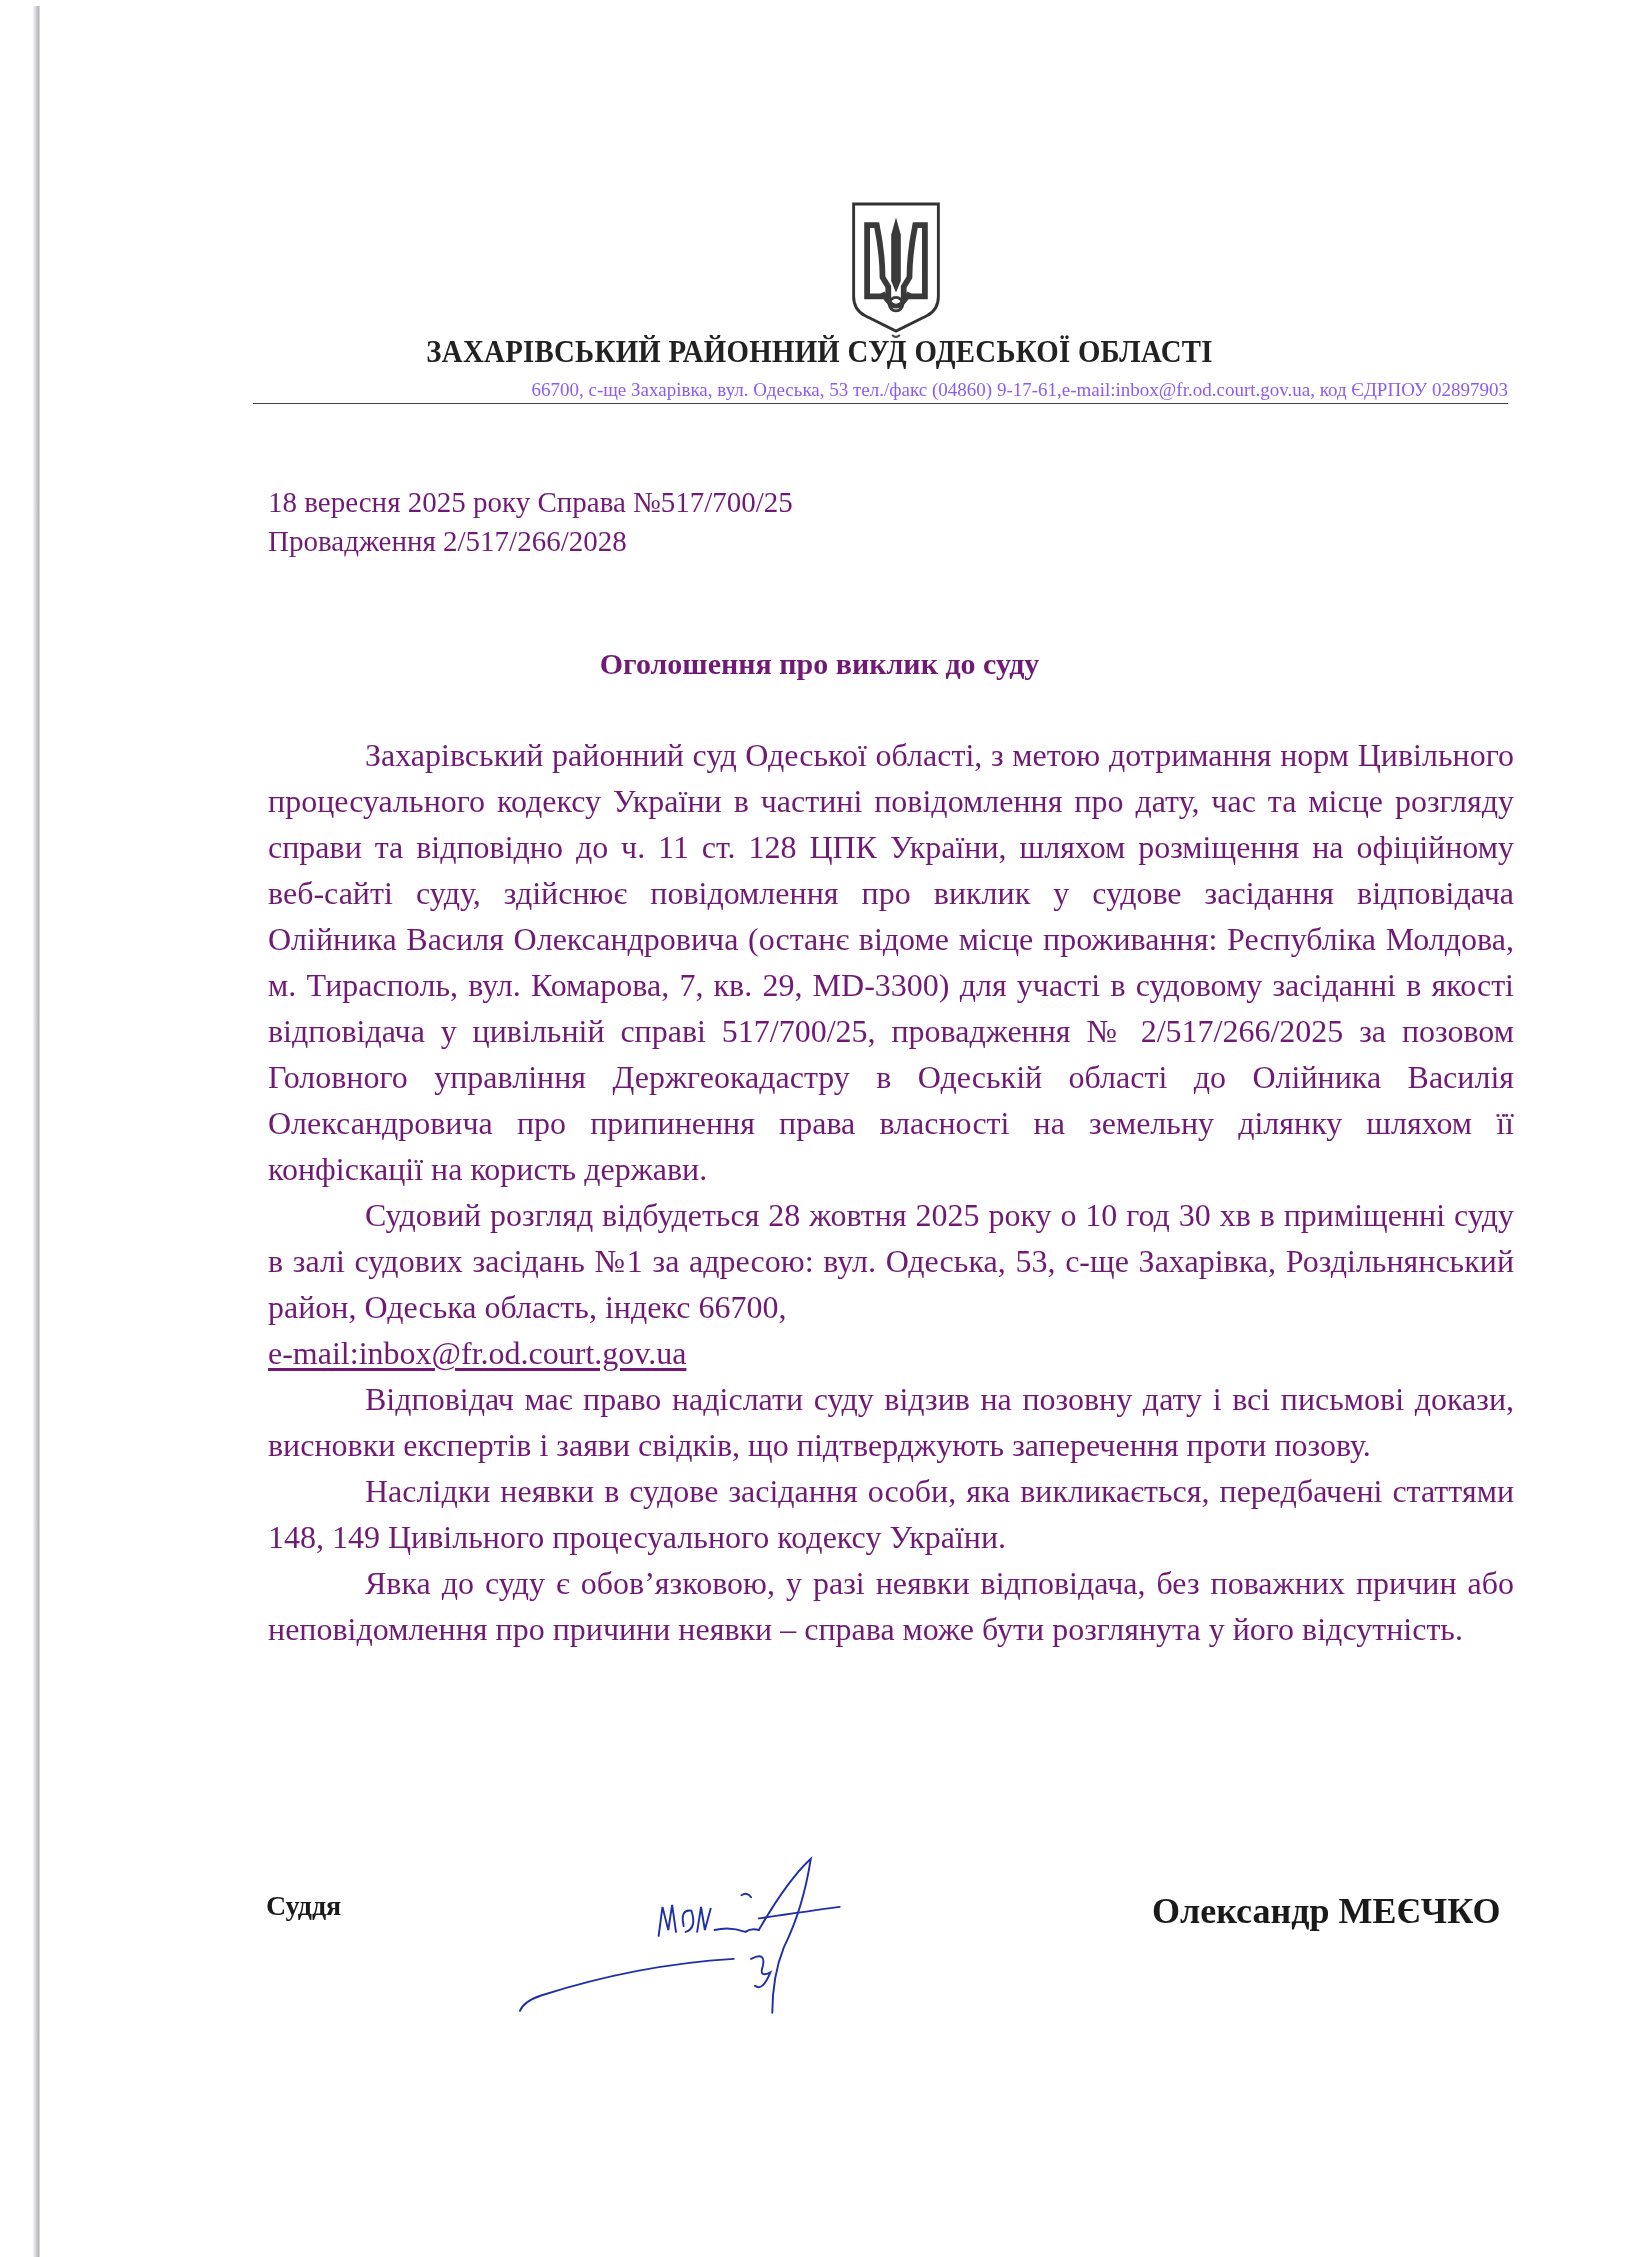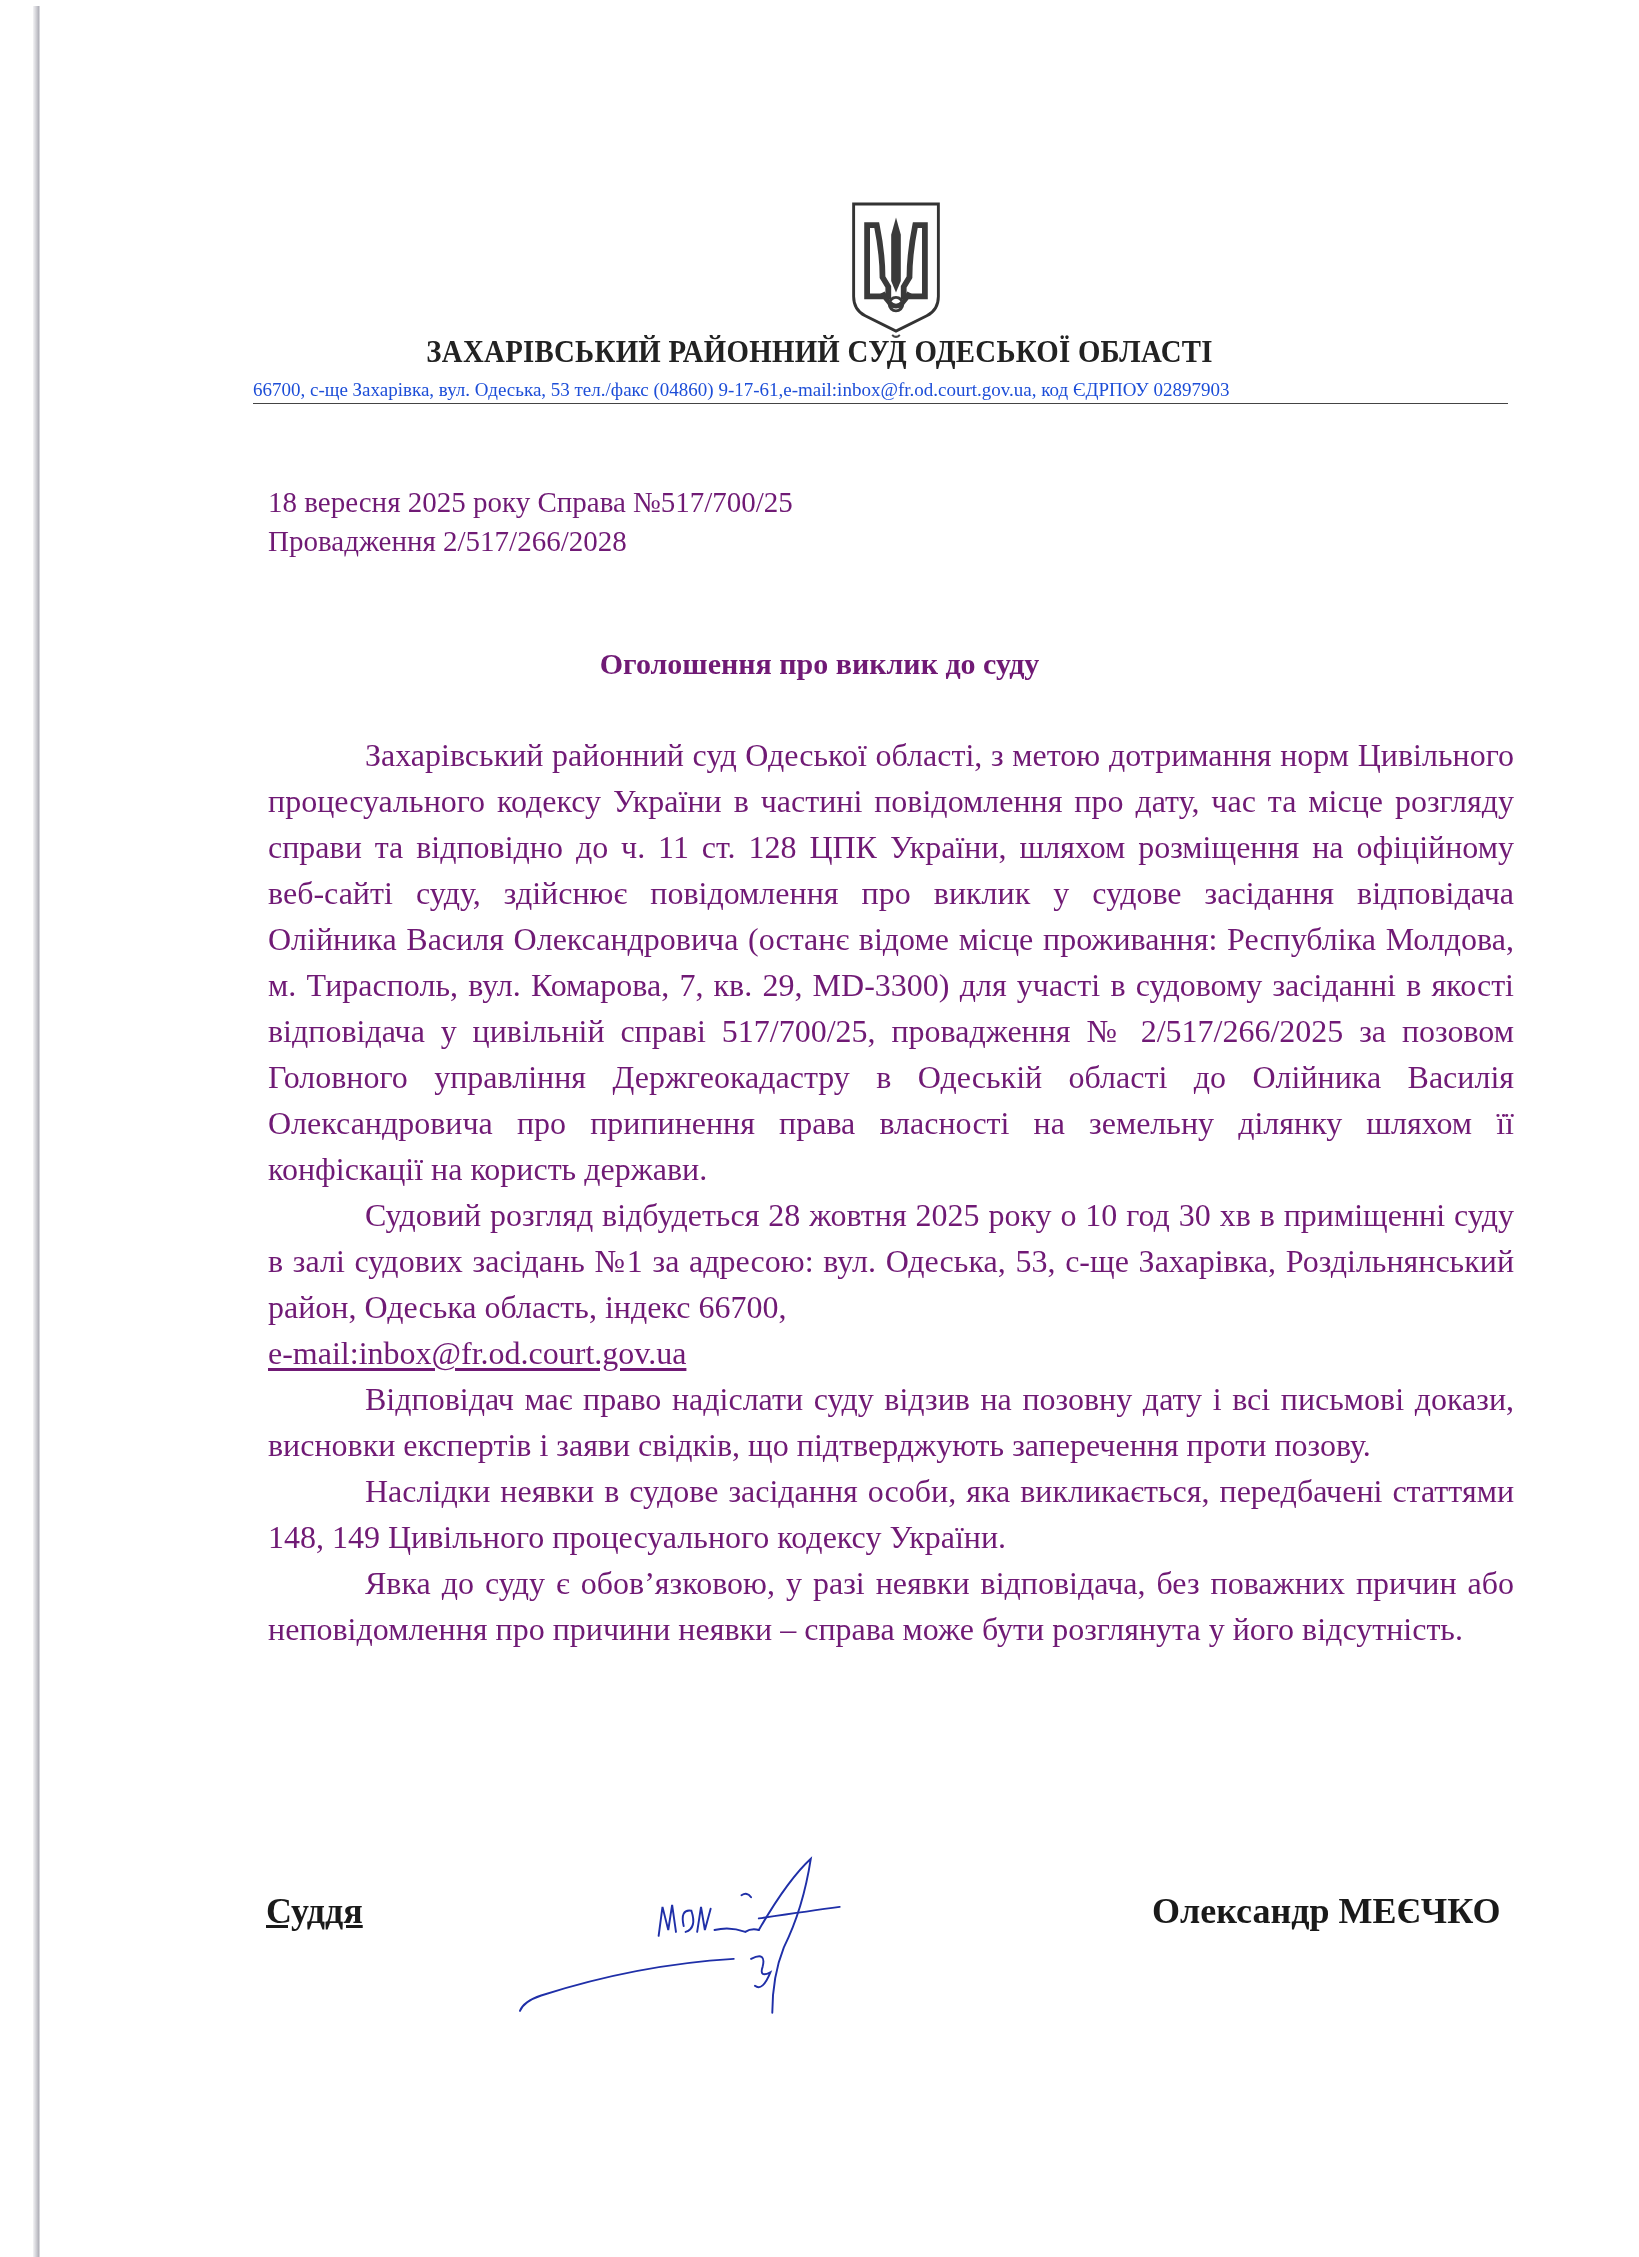--- a/index.html
+++ b/index.html
@@ -42,25 +42,26 @@
       color: #222;
       transform: scaleX(0.93);
       transform-origin: 820px 0;
     }
     .court-address {
       position: absolute;
       left: 253px;
       top: 377px;
       width: 1255px;
       font-size: 19px;
-      color: #1d4ed8;
+      color: #8b5cf6;
       white-space: nowrap;
       border-bottom: 1.9px solid #444;
       line-height: 25px;
       padding-bottom: 1px;
+      text-align: right;
     }
     .meta {
       position: absolute;
       left: 268px;
       top: 483px;
       font-size: 29px;
       font-weight: normal;
       line-height: 39px;
       color: #701a75;
     }
@@ -96,23 +97,22 @@
       position: absolute;
       top: 1890px;
       left: 0;
       width: 1639px;
       height: 135px;
     }
     .sig-label {
       position: absolute;
       left: 266px;
       top: 0;
-      font-size: 36px;
+      font-size: 28px;
       font-weight: bold;
-      text-decoration: underline;
     }
     .sig-name {
       position: absolute;
       left: 1152px;
       top: 0;
       font-size: 36px;
       font-weight: bold;
     }
     .sig-drawing {
       position: absolute;

